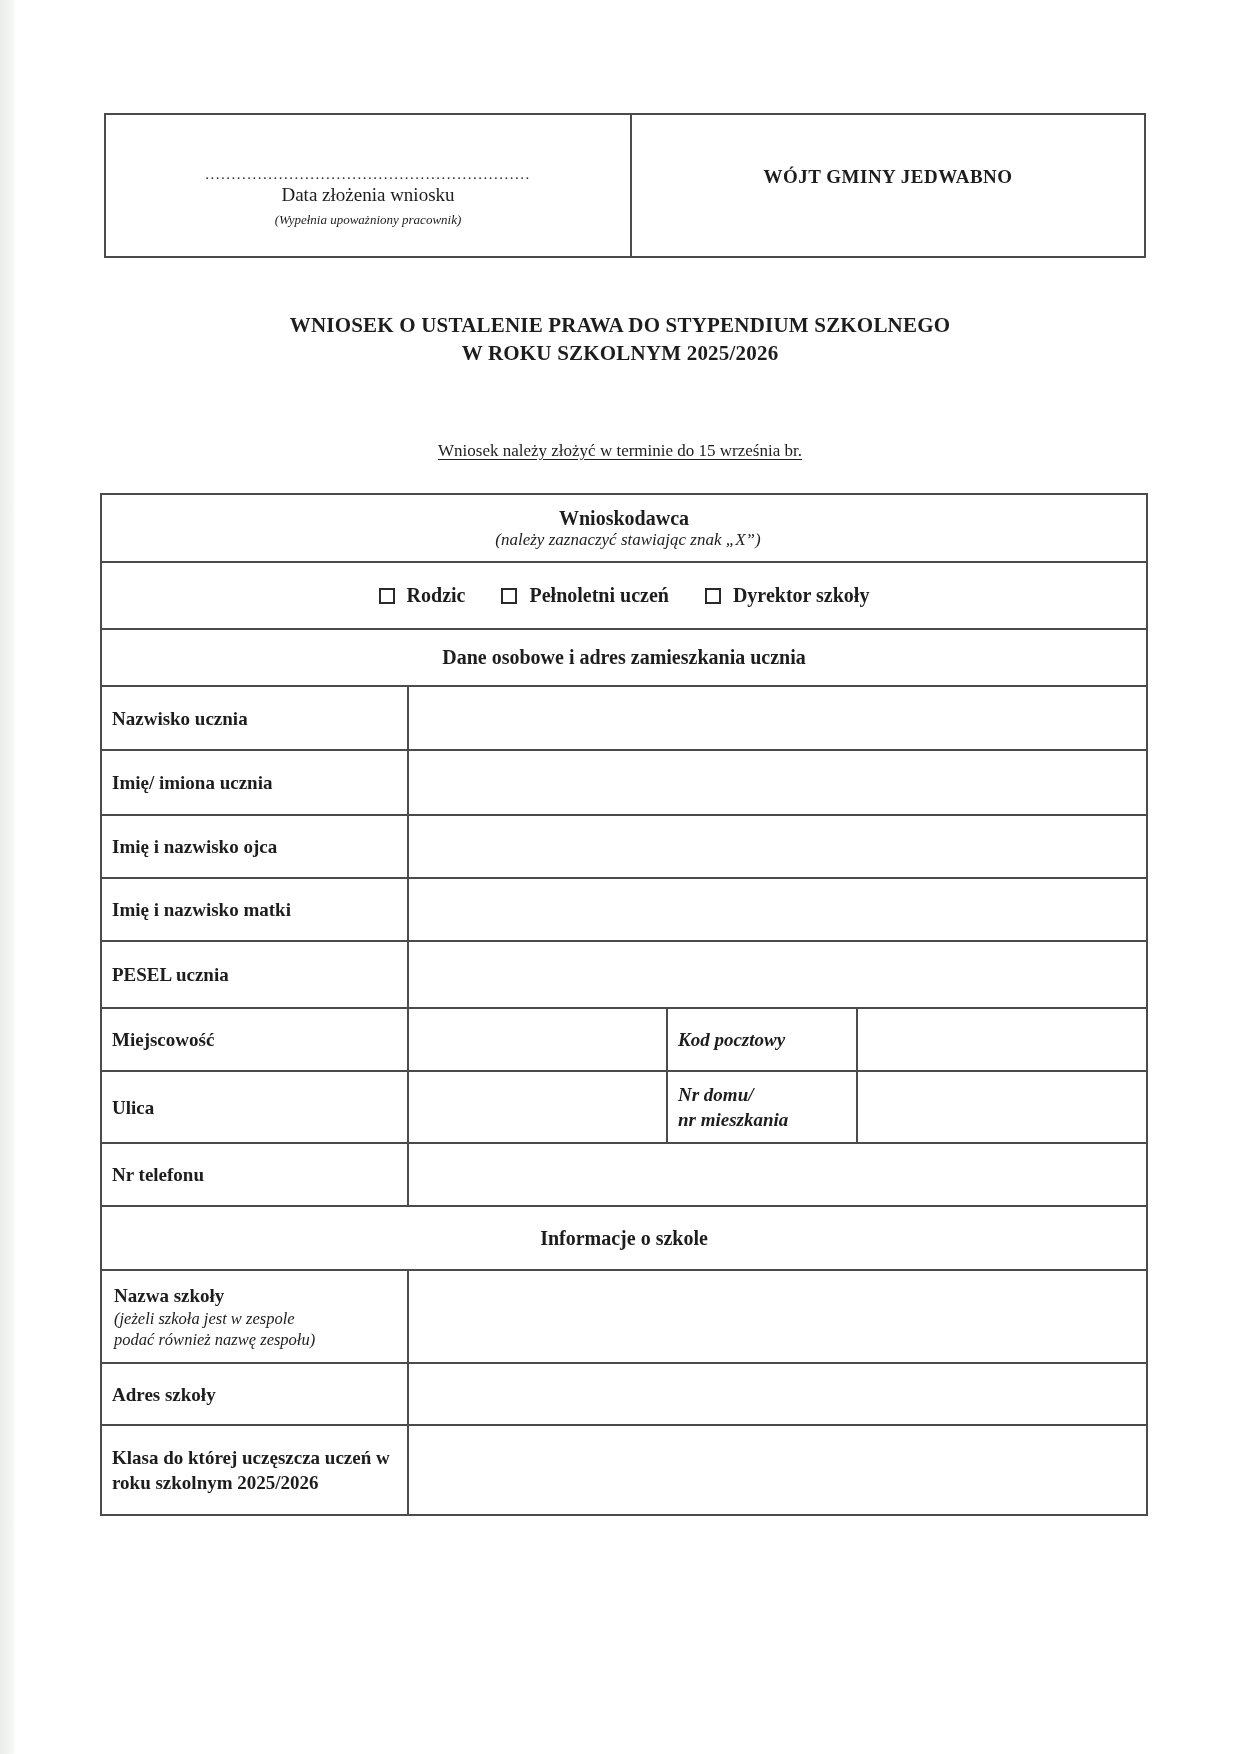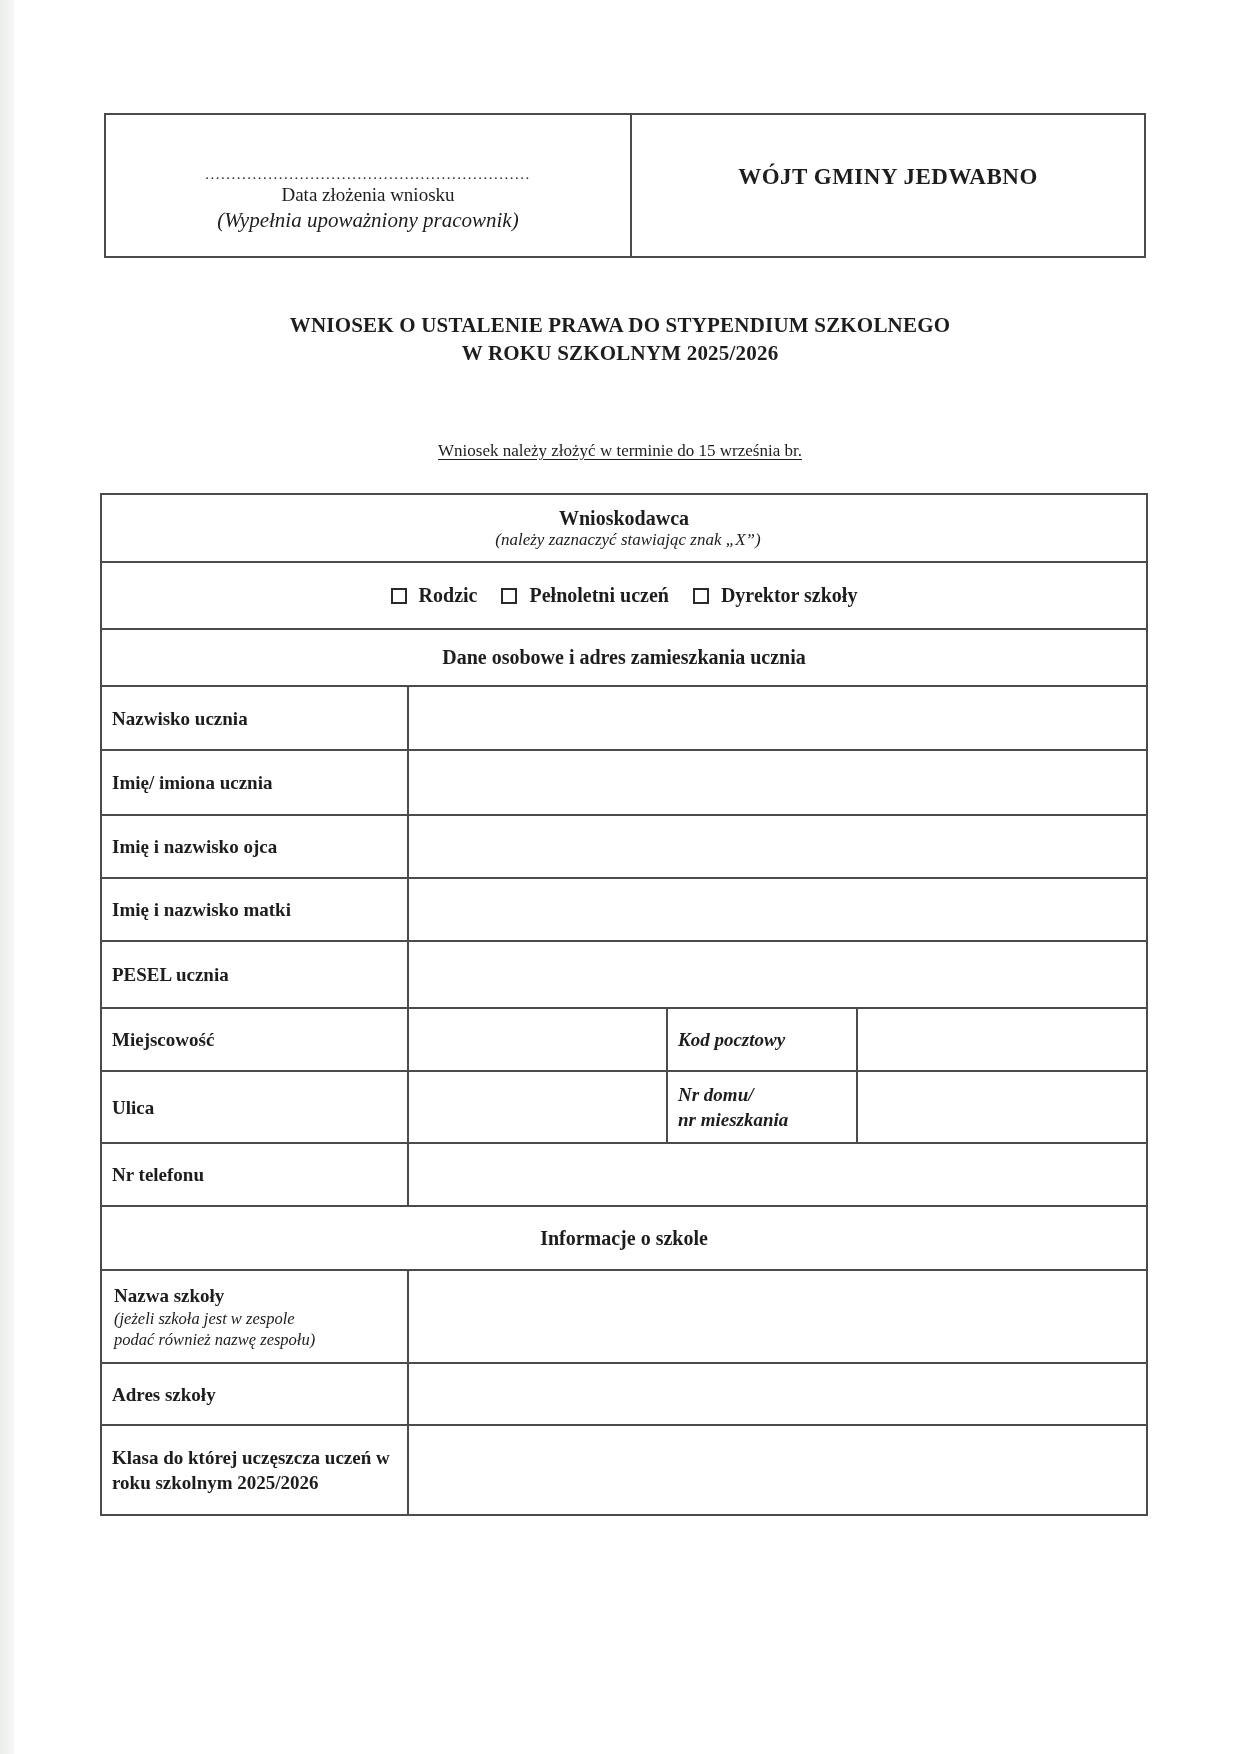--- a/index.html
+++ b/index.html
@@ -25,23 +25,23 @@
     display:flex;
   }
   .hb-left {
     width:526px; border-right:2px solid #4b4b4b;
     display:flex; flex-direction:column;
     justify-content:flex-end; align-items:center;
     padding-bottom:24px;
   }
   .dotted { font-size:15px; letter-spacing:1.5px; line-height:16px; color:#2a2a2a; }
   .hb-label { font-size:19px; line-height:26px; }
-  .hb-note  { font-size:21px; line-height:24px; font-style:italic; }
+  .hb-note  { font-size:13px; line-height:24px; font-style:italic; }
   .hb-right { flex:1; display:flex; align-items:center; justify-content:center; }
-  .office   { font-size:23px; font-weight:bold; letter-spacing:0.5px; position:relative; top:-14px;margin-top:11px; }
+  .office   { font-size:19px; font-weight:bold; letter-spacing:0.5px; position:relative; top:-14px;margin-top:11px; }
 
   
   .title {
     position:absolute; top:311px; left:0; width:100%;
     text-align:center; font-weight:bold; font-size:21px; line-height:28px;
     letter-spacing:0.2px;
   }
   .deadline {
     position:absolute; top:441px; left:0; width:100%;
     text-align:center; font-size:17px; text-decoration:underline;
@@ -60,21 +60,21 @@
 
   .r1{height:68px} .r2{height:67px} .r3{height:57px}
   .r4{height:64px} .r5{height:65px} .r6{height:63px} .r7{height:63px}
   .r8{height:67px} .r9{height:63px} .r10{height:72px} .r11{height:63px}
   .r12{height:64px} .r13{height:93px} .r14{height:62px} .r15{height:88px}
 
   .center-row { justify-content:center; align-items:center; display:flex;flex-direction:column; }
   .hdr-bold { font-weight:bold; font-size:20px; }
   .hdr-note { font-style:italic; font-size:17px; margin-left:8px; }
 
-  .options { display:flex; gap:24px; align-items:flex-start; }
+  .options { display:flex; gap:36px; align-items:flex-start; }
   .option  { display:flex; align-items:center; }
   .cb {
     display:inline-block; width:16px; height:16px;
     border:2px solid #2a2a2a; background:#fff; margin-right:12px;
   }
   .option-label { font-weight:bold; font-size:20px; }
 
   .label-cell {
     width:305px; padding-left:10px;
     font-weight:bold; font-size:19px; line-height:25px;

